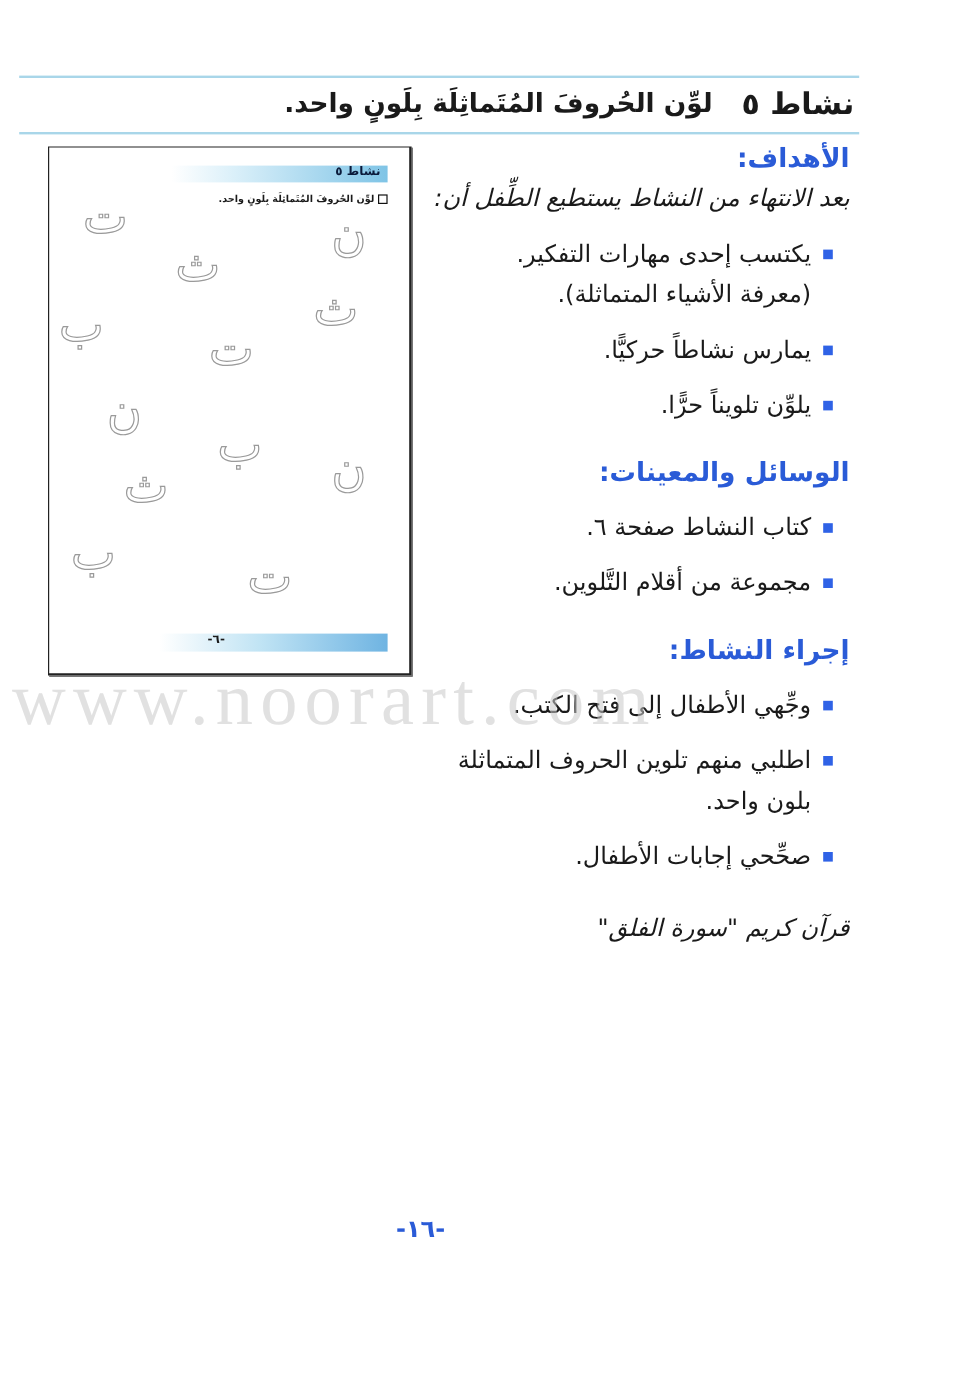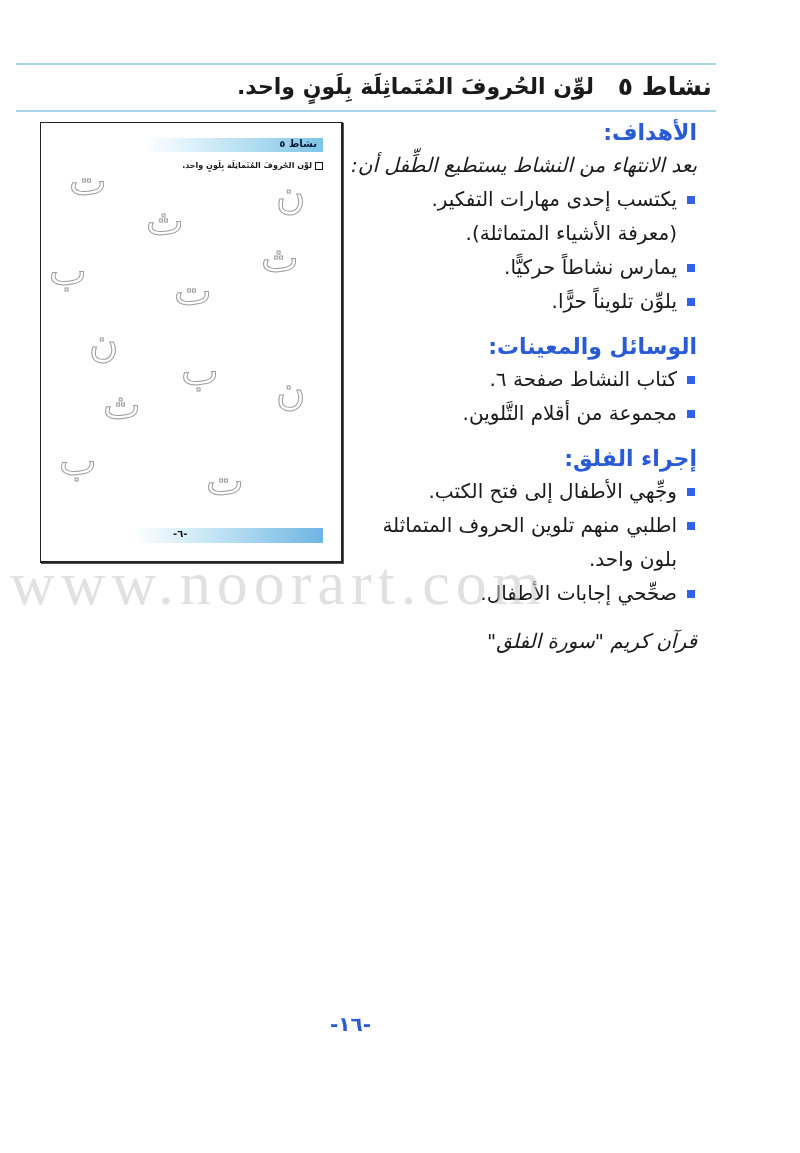--- a/index.html
+++ b/index.html
@@ -30,24 +30,24 @@
   .letter {
     position: absolute; font-size: 40px; color: #ffffff; line-height: 1;
     -webkit-text-stroke: 1px #9a9a9a; font-family: "DejaVu Sans", sans-serif;
   }
   .wb-footer {
     position: absolute; right: 18px; bottom: 18px; width: 190px; height: 15px;
     background: linear-gradient(to left, #6fb4e2, #bfe3f4 55%, #ffffff);
   }
   .wb-footer-num { position: absolute; left: 40px; top: 0px; font-size: 10px; font-weight: bold; }
 
-  .content { position: absolute; right: 103px; top: 118px; width: 360px; direction: rtl; text-align: right; }
+  .content { position: absolute; right: 92px; top: 118px; width: 360px; direction: rtl; text-align: right; }
   .heading { color: #2a5bd7; font-weight: bold; font-size: 22px; line-height: 30px; margin: 0; }
   .line { font-size: 20px; line-height: 34px; margin: 0; font-style: italic; }
-  .bullet { font-size: 20px; line-height: 34px; margin: 0; position: relative; padding-right: 20px; }
+  .bullet { font-size: 20px; line-height: 34px; margin: 12px; position: relative; padding-right: 20px; }
   .bullet .sq { position: absolute; right: 2px; top: 14px; width: 8px; height: 8px; background: #2f62e6; }
   .bullet .cont { display: block; }
   .gap { height: 14px; }
 
   .watermark {
     position: absolute; left: 10px; top: 548px; font-family: "Liberation Serif", serif;
     font-size: 62px; letter-spacing: 6px; color: rgba(200,200,200,0.55); white-space: nowrap; pointer-events: none;
   }
   .page-num { position: absolute; left: 330px; top: 1012px; color: #2a5bd7; font-size: 20px; font-weight: bold; letter-spacing: 1px; }
 </style>
@@ -108,21 +108,21 @@
   <div class="bullet">
     <span class="sq"></span>
     <span class="cont">كتاب النشاط صفحة ٦.</span>
   </div>
   <div class="bullet">
     <span class="sq"></span>
     <span class="cont">مجموعة من أقلام التَّلوين.</span>
   </div>
 
   <div class="gap"></div>
-  <p class="heading">إجراء الفلق:</p>
+  <p class="heading">إجراء النشاط:</p>
   <div class="bullet">
     <span class="sq"></span>
     <span class="cont">وجِّهي الأطفال إلى فتح الكتب.</span>
   </div>
   <div class="bullet">
     <span class="sq"></span>
     <span class="cont">اطلبي منهم تلوين الحروف المتماثلة</span>
     <span class="cont">بلون واحد.</span>
   </div>
   <div class="bullet">

